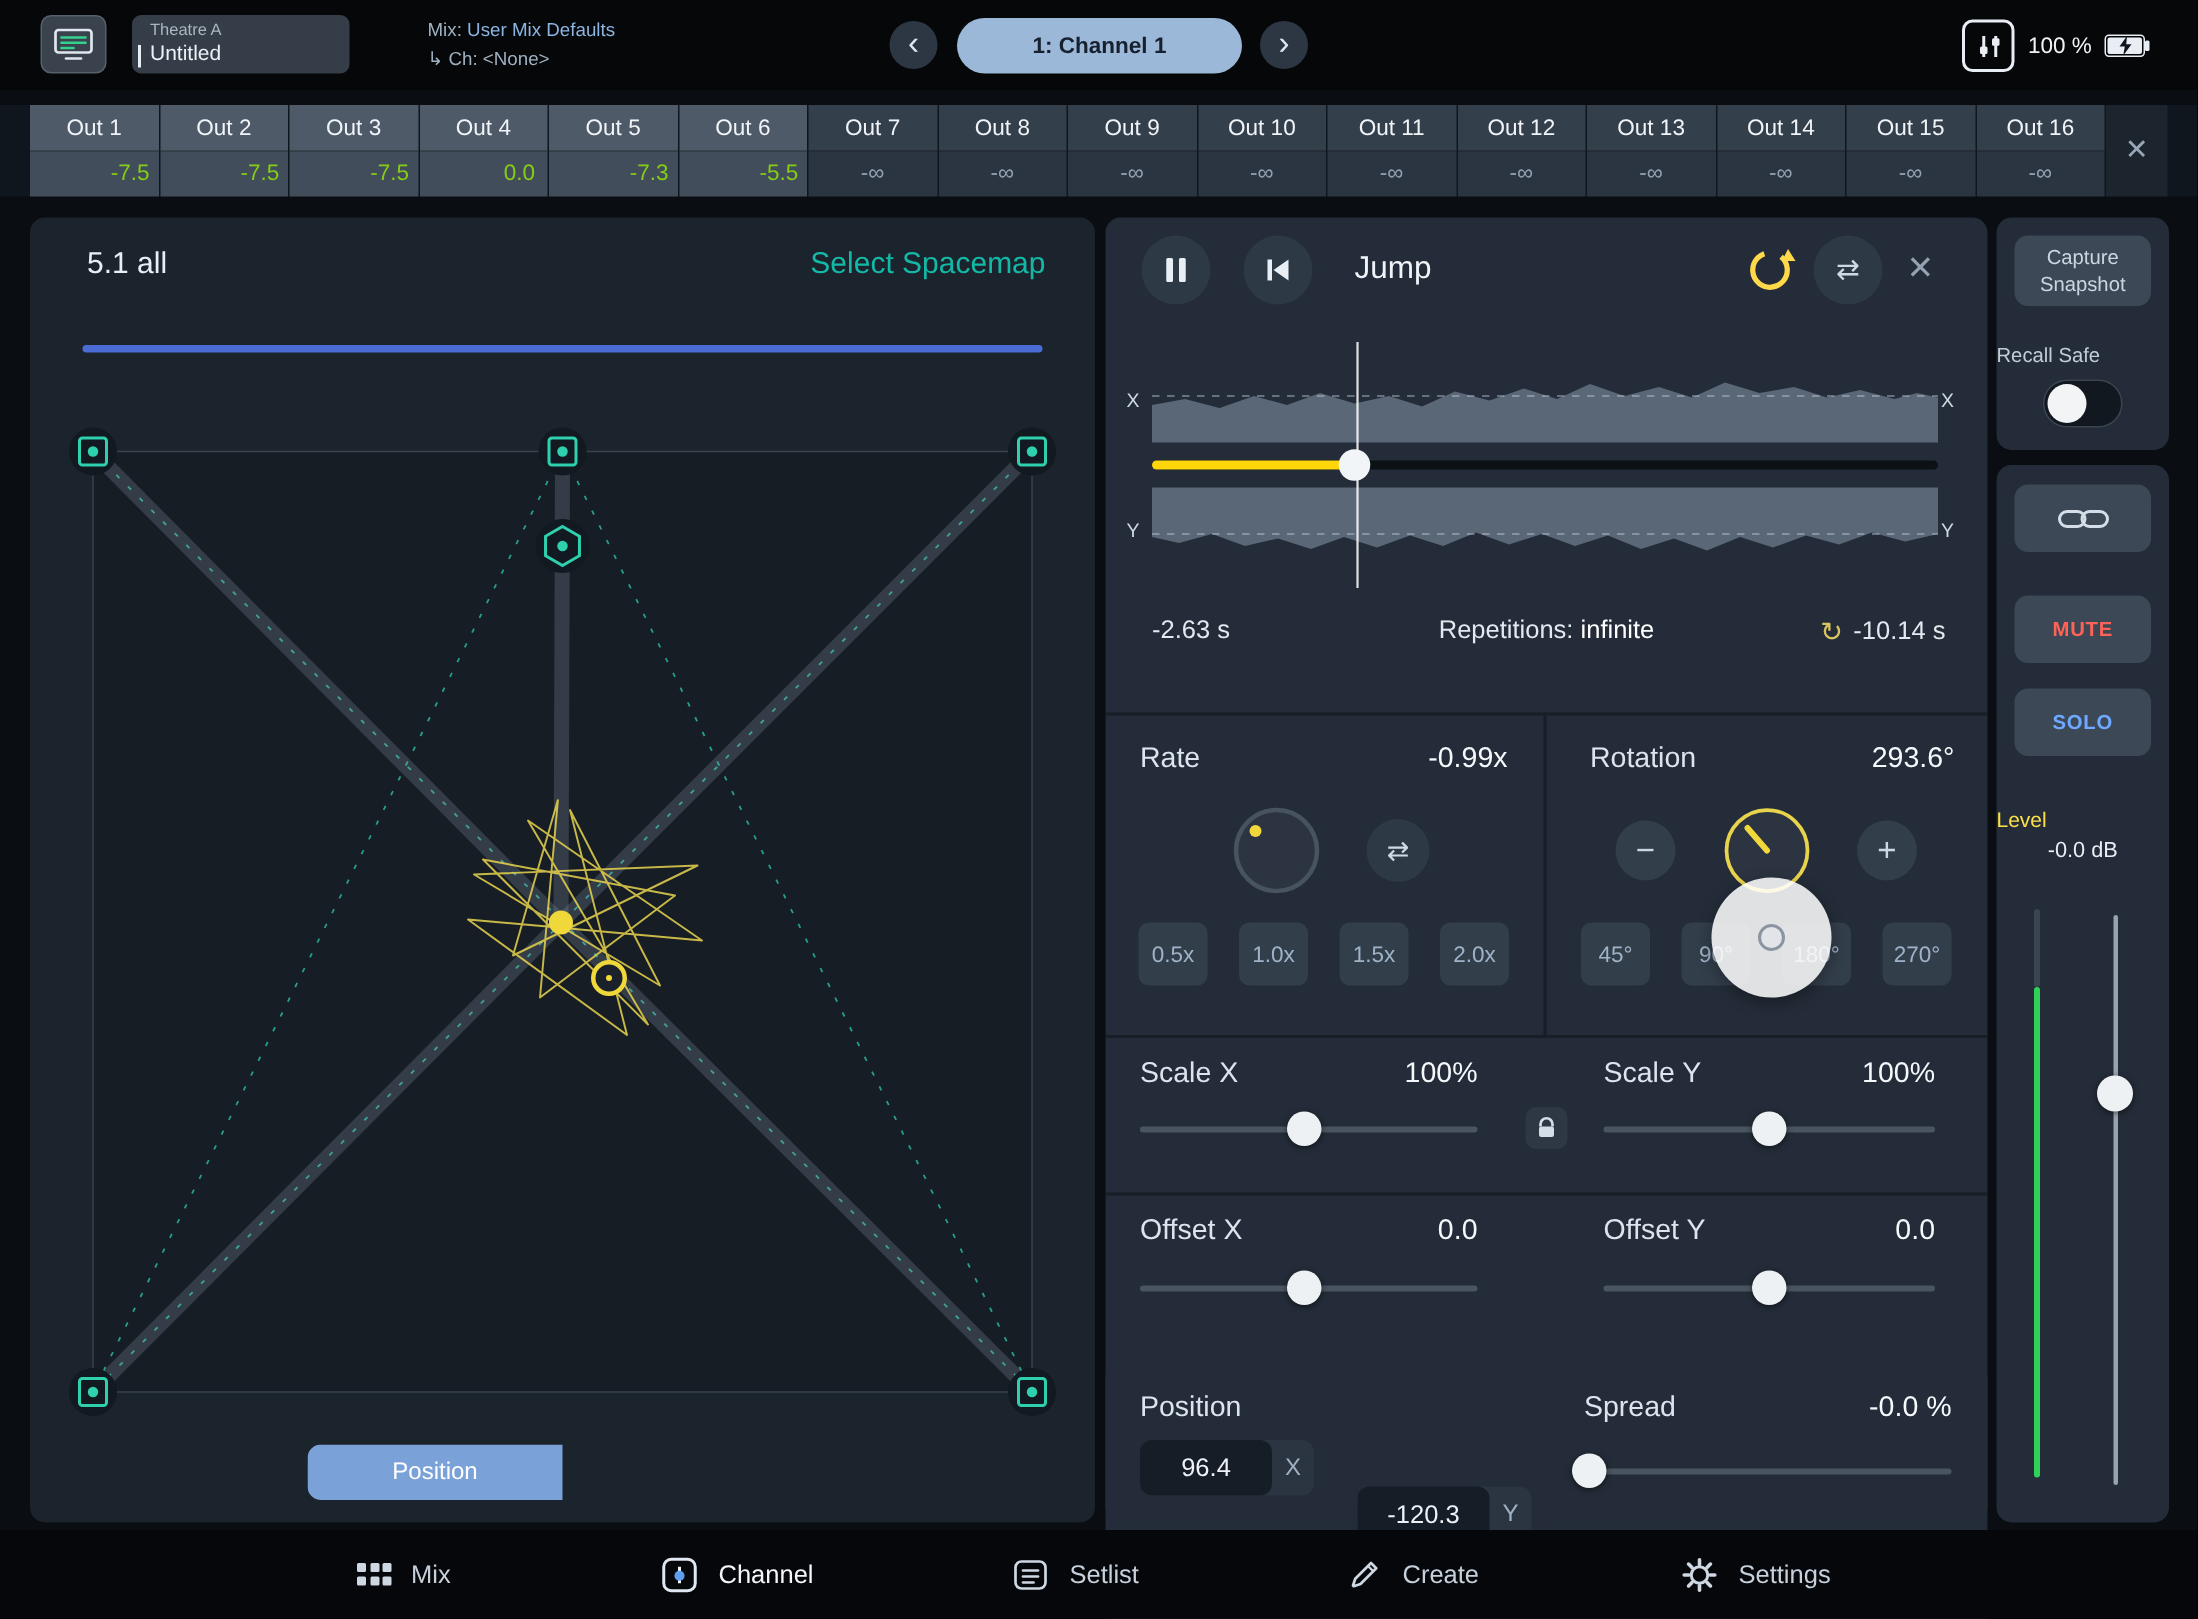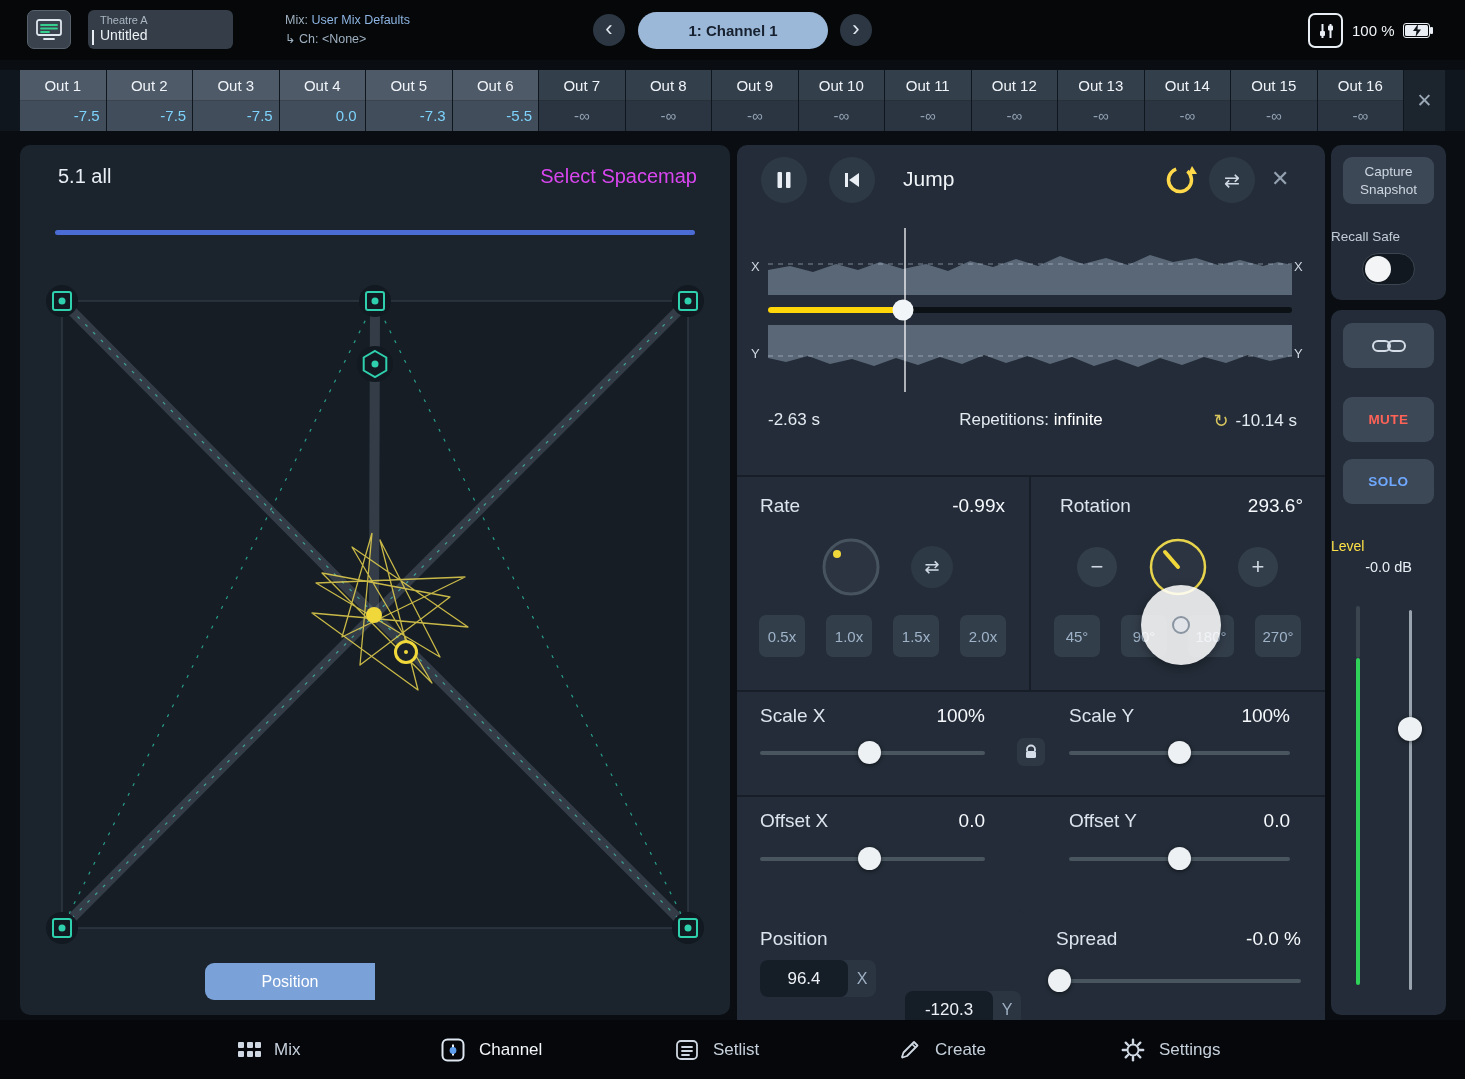--- a/index.html
+++ b/index.html
@@ -25,30 +25,30 @@
   .batt-body { position:absolute; left:0; top:0; width:27px; height:15px; border:1.5px solid #e8eef4; border-radius:3px; }
   .batt-fill { position:absolute; left:2px; top:2px; width:23px; height:11px; background:#e8eef4; border-radius:1.5px; }
   .batt-nub { position:absolute; right:0; top:4px; width:3px; height:7px; background:#e8eef4; border-radius:1px; }
 
   
   .outputs { position:absolute; left:0; top:70px; width:1465px; height:61px; background:#10161d; }
   .out-cell { position:absolute; top:0; width:85.5px; height:61px; }
   .out-label { height:31px; line-height:31px; text-align:center; font-size:15px; color:#f0f4f8; border-bottom:1px solid rgba(0,0,0,0.25); }
   .out-value { height:30px; line-height:30px; text-align:center; font-size:15px; }
   .out-cell.on  .out-label { background:#4e5a68; }
-  .out-cell.on  .out-value { background:#414d5b; color:#7dd3fc;padding-left:48px; }
+  .out-cell.on  .out-value { background:#414d5b; color:#84cc16;padding-left:48px; }
   .out-cell.off .out-label { background:#343f4c; }
   .out-cell.off .out-value { background:#2b3542; color:#93a2b2; }
   .out-close { position:absolute; left:1404px; top:0; width:41px; height:61px; background:#1c242e; color:#9aa7b5; font-size:19px; text-align:center; line-height:61px; }
 
   
   .card { position:absolute; background:#232c38; border-radius:10px; }
   .spacemap-panel { position:absolute; left:20px; top:145px; width:710px; height:870px; background:#1b232d; border-radius:10px; }
   .sm-title { position:absolute; left:38px; top:20px; font-size:20px; color:#e9eef4; }
-  .sm-select { position:absolute; right:33px; top:20px; font-size:20px; color:#d946ef; }
+  .sm-select { position:absolute; right:33px; top:20px; font-size:20px; color:#14b8a6; }
   .sm-underline { position:absolute; left:35px; top:85px; width:640px; height:5px; background:#4a6cd4; border-radius:3px; }
   .sm-toggle { position:absolute; left:185px; top:818px; width:340px; height:37px; border-radius:9px; overflow:hidden; display:flex; }
   .sm-toggle .seg { width:170px; height:37px; display:flex; align-items:center; justify-content:center; font-size:16px; }
   .seg.sel { background:#7ba2d8; color:#ffffff; }
   .seg.unsel { background:#333e4b; color:#9fb0c2;margin-top:44px; }
 
   
   .ctl { position:absolute; left:737px; top:145px; width:588px; height:978px; background:#232c38; border-radius:10px;padding-left:44px; }
   .btn-circle { position:absolute; border-radius:50%; background:#2e3946; display:flex; align-items:center; justify-content:center; }
   .ctl-title { position:absolute; left:166px; top:22px; font-size:21px; color:#f0f4f8; font-weight:500; }

